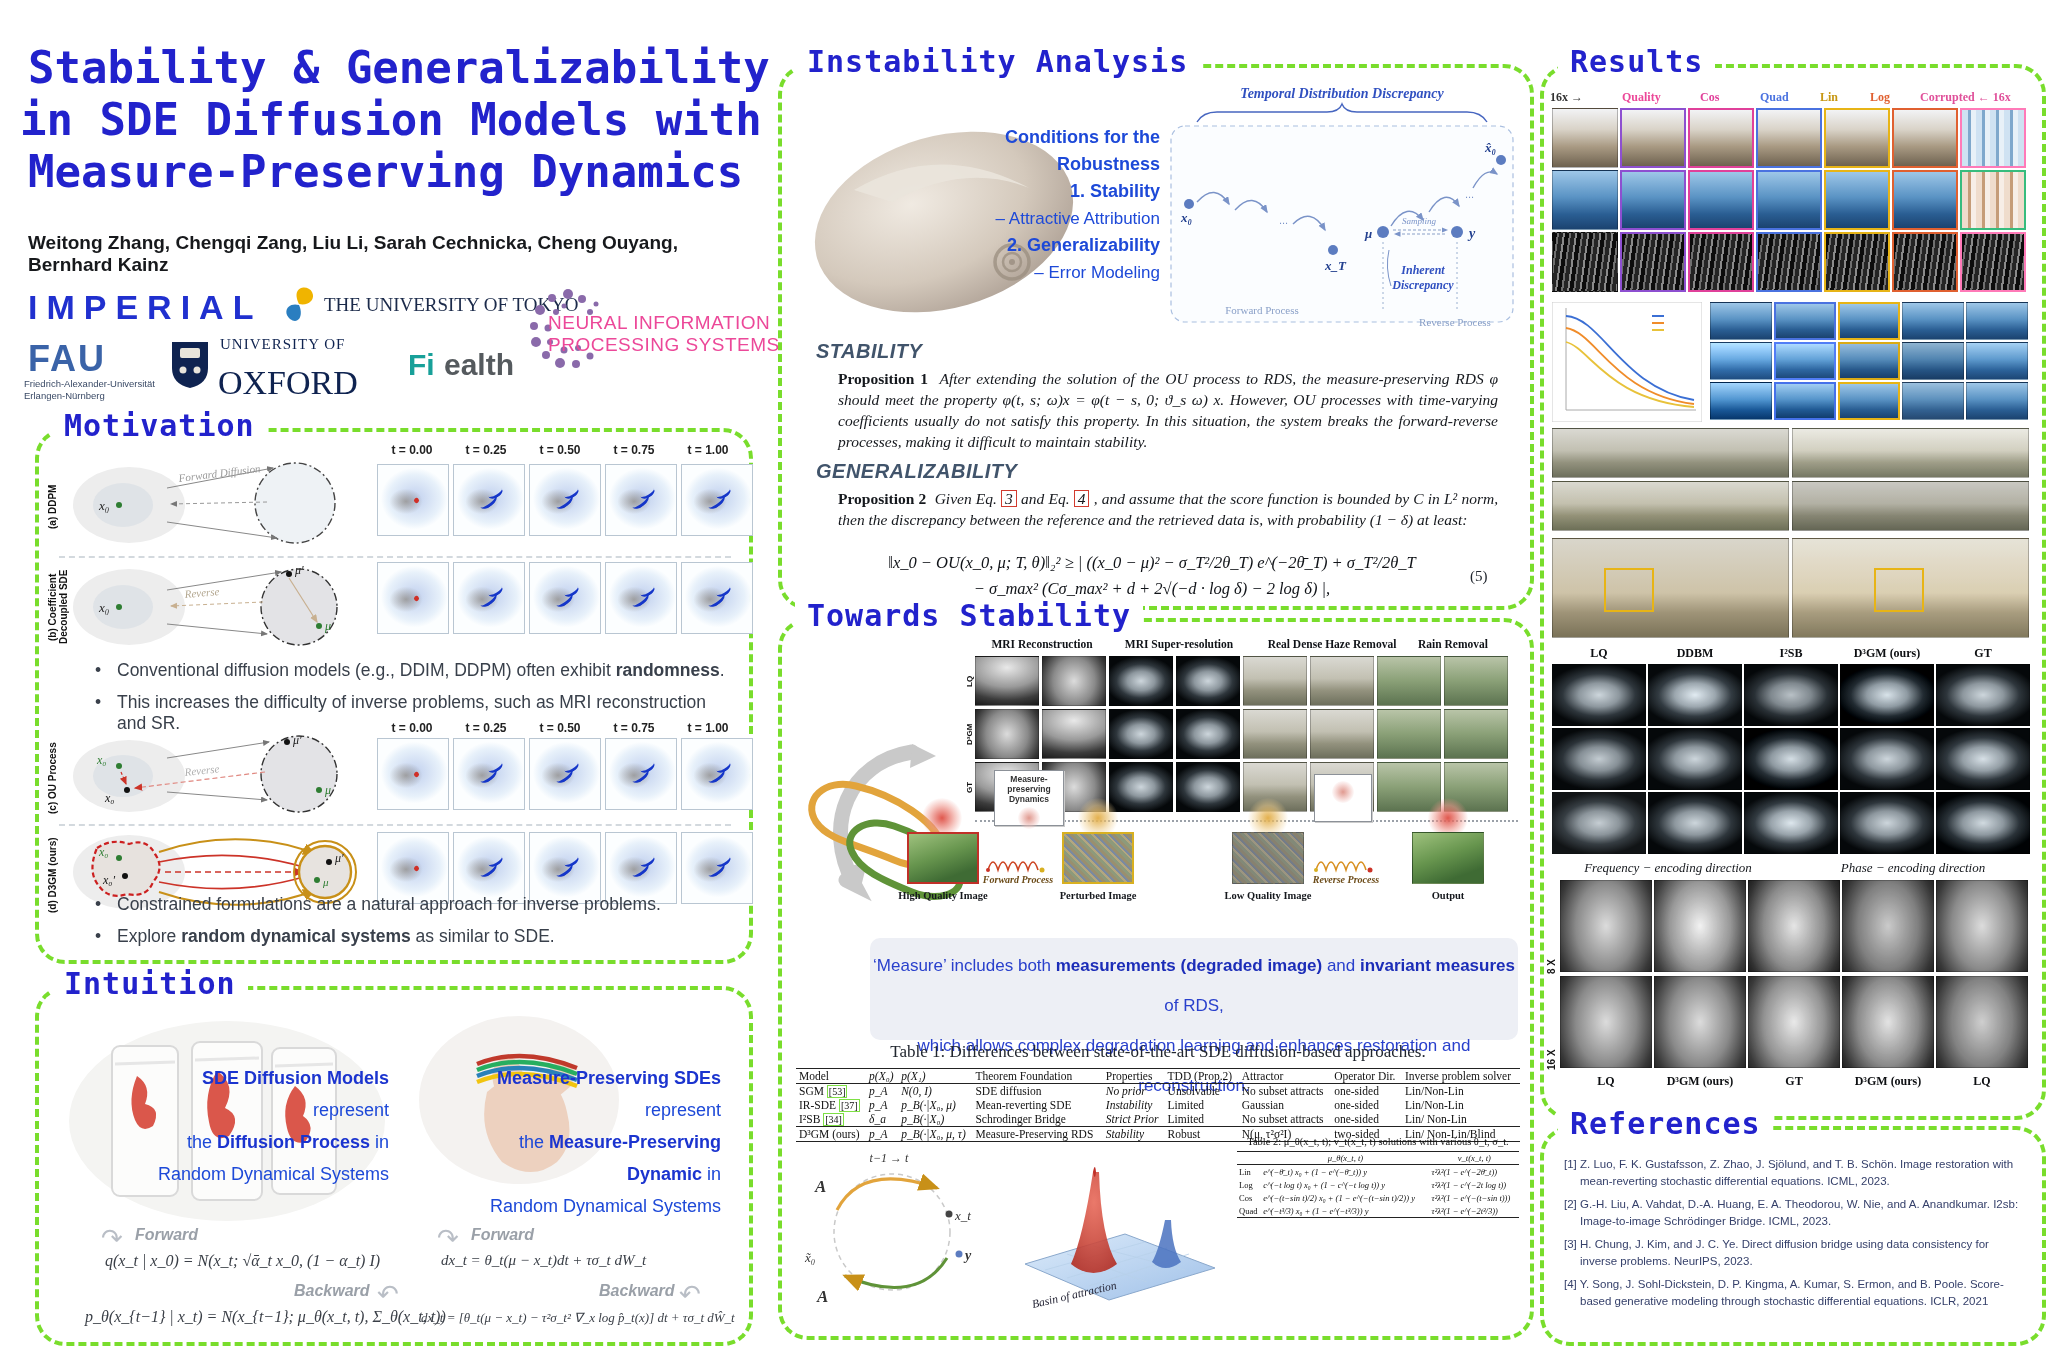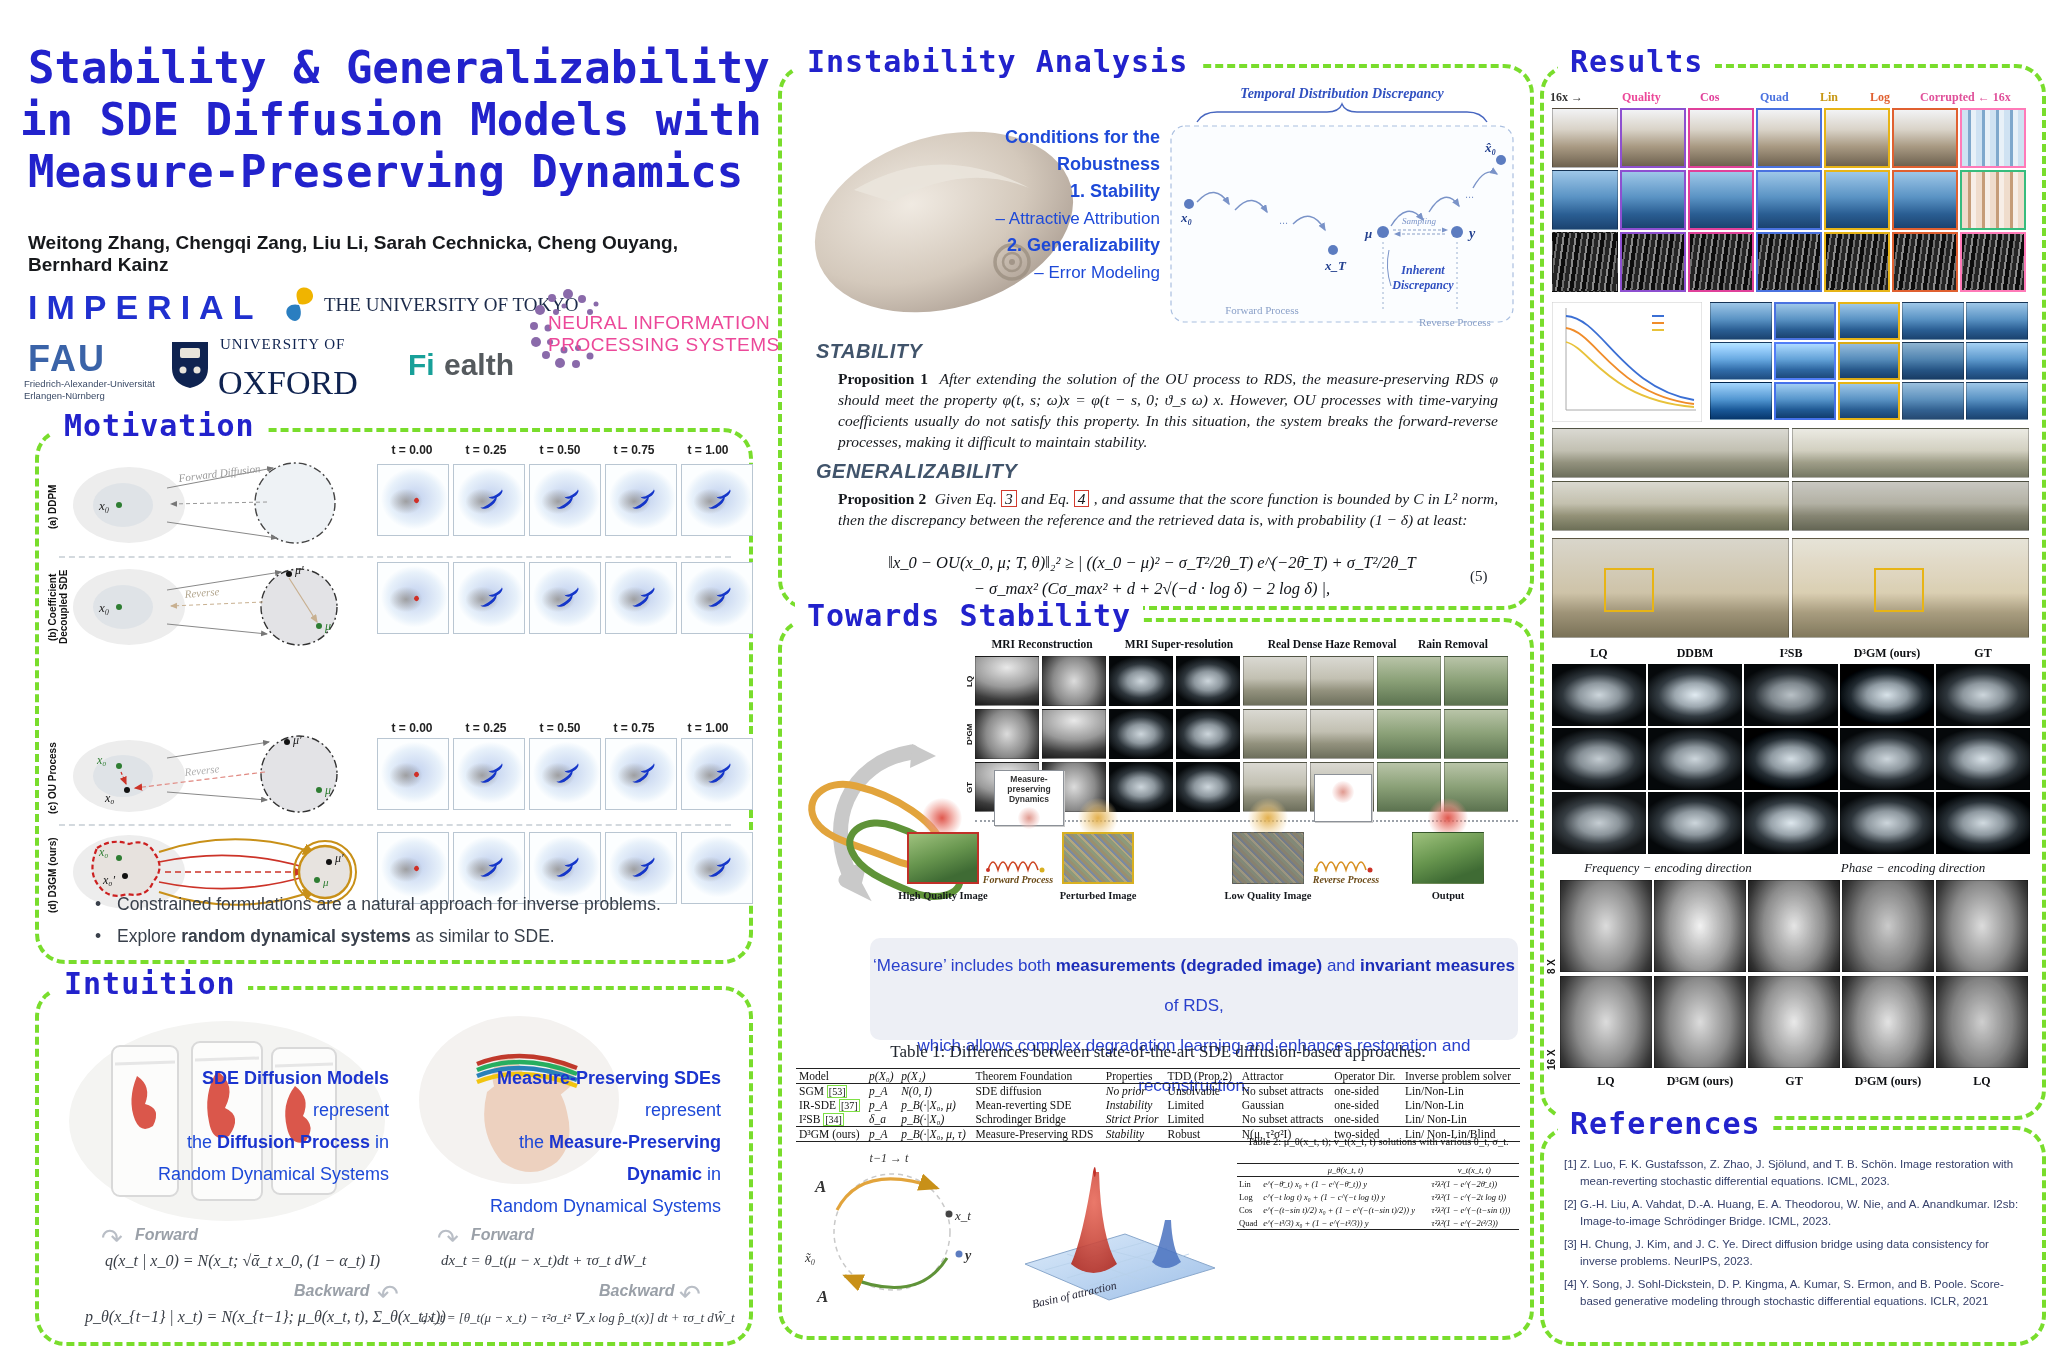--- a/index.html
+++ b/index.html
@@ -246,20 +246,24 @@
       <text x="118" y="38" font-family="Liberation Serif" font-style="italic" font-size="11" fill="#b4a891" transform="rotate(-5 118 38)">Reverse</text>
     </svg>
     <div class="prow" style="left:338px;top:130px;">
       <div class="dp dp0"></div>
         <div class="dp"></div>
         <div class="dp"></div>
         <div class="dp"></div>
         <div class="dp"></div>
     </div>
 
+    <div class="abs" style="left:52px;top:228px;width:640px;">
+      <div class="bul"><span>Conventional diffusion models (e.g., DDIM, DDPM) often exhibit </span><span class="b">randomness</span><span>.</span></div>
+      <div class="bul"><span>This increases the difficulty of inverse problems, such as MRI reconstruction and SR.</span></div>
+    </div>
 
     <div class="abs" style="left:338px;top:286px;white-space:nowrap;">
       <span class="tl">t = 0.00</span><span class="tl">t = 0.25</span><span class="tl">t = 0.50</span><span class="tl">t = 0.75</span><span class="tl">t = 1.00</span>
     </div>
 
     <span class="rlab" style="left:8px;top:306px;height:80px;">(c) OU Process</span>
     <svg class="abs" style="left:28px;top:302px;" width="300" height="82" viewBox="0 0 300 82">
       <ellipse cx="62" cy="42" rx="56" ry="36" fill="#ededed"></ellipse>
       <ellipse cx="56" cy="42" rx="30" ry="21" fill="#dfe3e7"></ellipse>
       <circle cx="52" cy="32" r="3" fill="#2e7d32"></circle>
@@ -646,21 +650,21 @@
       <polygon points="28,122 128,92 218,126 112,158" fill="url(#basing)" stroke="#8aa8cc" stroke-width="1"></polygon>
       <path d="M48,128 L148,100 M70,136 L170,106 M92,144 L192,112 M70,112 L150,140 M96,104 L188,128" stroke="#b8d0ea" stroke-width=".8"></path>
       <path d="M96,30 Q86,95 74,122 Q96,140 120,122 Q104,96 102,30 Z" fill="url(#redpk)" opacity=".9"></path>
       <path d="M96,30 Q98,20 99,30 Q98,40 96,30" fill="#c03028"></path>
       <path d="M168,78 Q162,108 155,120 Q168,132 184,120 Q175,106 174,78 Z" fill="#4a72c0" opacity=".85"></path>
       <text x="36" y="166" font-family="Liberation Serif" font-style="italic" font-size="11.5" fill="#223" transform="rotate(-13 36 166)">Basin of attraction</text>
     </svg>
 
     <div class="abs" style="left:455px;top:514px;width:282px;">
       <div class="t2title">Table 2: μ_θ(x_t, t); v_t(x_t, t) solutions with various θ_t, σ_t.</div>
-      <table class="t2" style="margin-top:16px;font-family:Liberation Serif, serif;">
+      <table class="t2" style="margin-top:4px;font-family:Liberation Serif, serif;">
         <tbody>
             <tr>
           <th></th>
           <th>μ_θ(x_t, t)</th>
           <th>v_t(x_t, t)</th>
         </tr>
         <tr>
           <td>Lin</td>
           <td class="colit">e^(−θ̄_t) x₀ + (1 − e^(−θ̄_t)) y</td>
           <td class="colit">τ²λ²(1 − e^(−2θ̄_t))</td>

